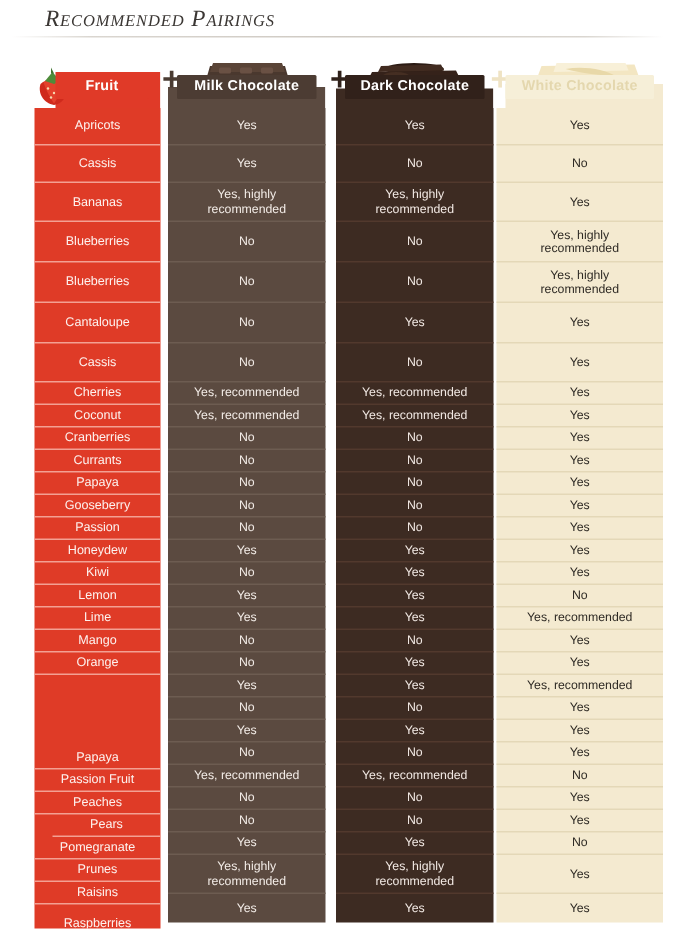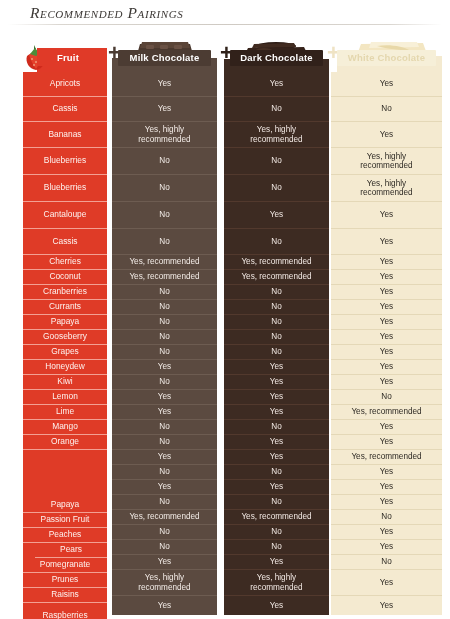--- a/index.html
+++ b/index.html
@@ -180,21 +180,21 @@
       <div class="cell" style="height: 27px;">Blueberries</div>
       <div class="cell" style="height: 27px;">Blueberries</div>
       <div class="cell" style="height: 27px;">Cantaloupe</div>
       <div class="cell" style="height: 26px;">Cassis</div>
       <div class="cell" style="height: 15px;">Cherries</div>
       <div class="cell" style="height: 15px;">Coconut</div>
       <div class="cell" style="height: 15px;">Cranberries</div>
       <div class="cell" style="height: 15px;">Currants</div>
       <div class="cell" style="height: 15px;">Papaya</div>
       <div class="cell" style="height: 15px;">Gooseberry</div>
-      <div class="cell" style="height: 15px;">Grapes</div>
+      <div class="cell" style="height: 15px;">Passion</div>
       <div class="cell" style="height: 15px;">Honeydew</div>
       <div class="cell" style="height: 15px;">Kiwi</div>
       <div class="cell" style="height: 15px;">Lemon</div>
       <div class="cell" style="height: 15px;">Lime</div>
       <div class="cell" style="height: 15px;">Mango</div>
       <div class="cell" style="height: 15px;">Orange</div>
       <div class="cell" style="height: 15px; margin-top: 48px;">Papaya</div>
       <div class="cell" style="height: 15px;">Passion Fruit</div>
       <div class="cell" style="height: 15px;">Peaches</div>
       <div class="cell" style="height: 15px; margin-left: 12px;">Pears</div>

